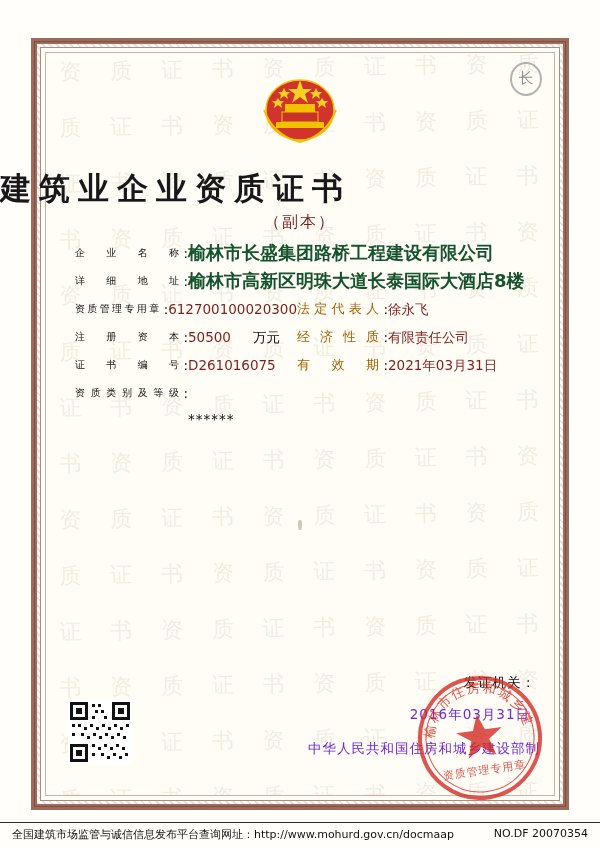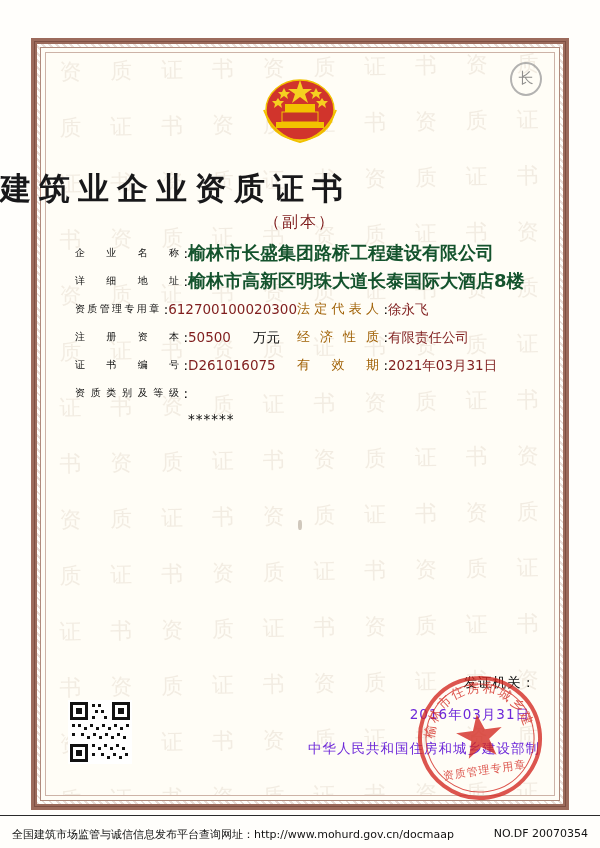--- a/index.html
+++ b/index.html
@@ -251,21 +251,21 @@
     pointer-events: none;
   }
 
   
   .footer {
     position: absolute;
     left: 0;
     bottom: 6px;
     width: 600px;
     border-top: 1px solid #2a2a2a;
-    padding-top: 11px;
+    padding-top: 4px;
     display: flex;
     justify-content: space-between;
     font-size: 11px;
     color: #111;
     box-sizing: border-box;
     padding-left: 12px;
     padding-right: 12px;
   }
   .footer-left { letter-spacing: 0px; }
   .footer-right { letter-spacing: 0px; }

